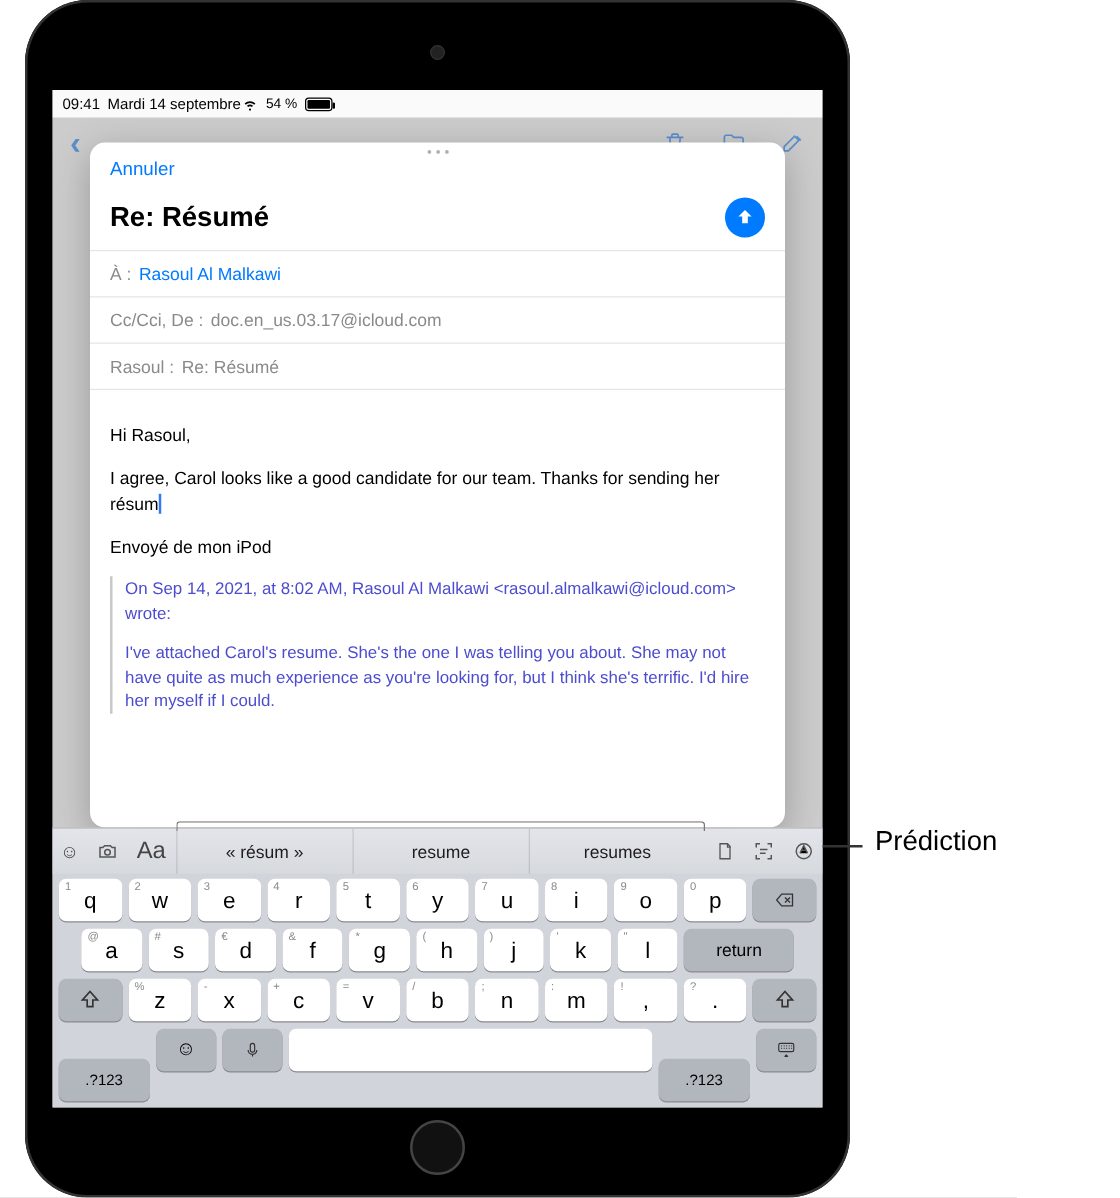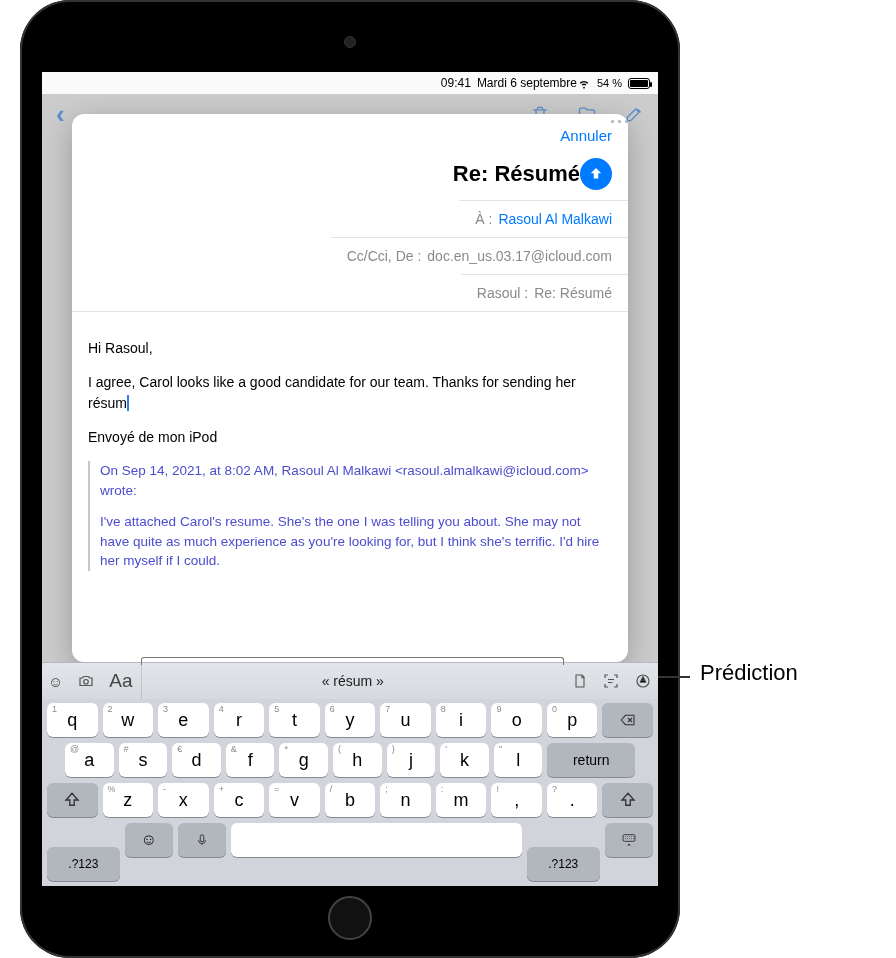--- a/index.html
+++ b/index.html
@@ -51,21 +51,21 @@
     position: relative;
     overflow: hidden;
     font-size: 13px;
     color: #000;
   }
   
   .statusbar {
     height: 22px;
     display: flex;
     align-items: center;
-    justify-content: flex-end;
+    justify-content: flex-start;
     padding: 0 8px;
     font-size: 12px;
     background: rgba(255,255,255,0.9);
     position: relative;
     z-index: 5;
   }
   .statusbar .left, .statusbar .right { display: flex; align-items: center; gap: 6px; }
   .battery { 
     width: 22px; height: 11px; border: 1px solid #000; border-radius: 3px; position: relative;
   }
@@ -99,21 +99,20 @@
     right: 30px;
     top: 42px;
     bottom: 224px;
     background: #fff;
     border-radius: 12px;
     z-index: 3;
     box-shadow: 0 8px 30px rgba(0,0,0,0.25);
     display: flex;
     flex-direction: column;
     overflow: hidden;
-    align-items: flex-end;
   }
   .sheet-dots {
     display:flex; justify-content:center; gap:4px; padding: 6px 0 2px;
   }
   .sheet-dots span { width:3px; height:3px; background:#b0b0b0; border-radius:50%; }
   .sheet-top {
     padding: 2px 16px 8px;
   }
   .cancel { color:#007aff; font-size:15px; }
   .title-row {
@@ -242,21 +241,21 @@
 <body>
 
 <div class="ipad-frame">
   <div class="camera"></div>
   <div class="home-btn"></div>
   <div class="screen">
 
     <div class="statusbar">
       <div class="left">
         <span>09:41</span>
-        <span>Mardi 6 septembre</span>
+        <span>Mardi 14 septembre</span>
       </div>
       <div class="right">
         <span class="icon">
           <svg class="wifi" viewBox="0 0 24 24">
               <path fill="#000" d="M12 18.5a1.5 1.5 0 100 3 1.5 1.5 0 000-3zm-4.2-3.7l1.6 1.6a4 4 0 015.2 0l1.6-1.6a6.3 6.3 0 00-8.4 0zM4.6 11.6l1.6 1.6a8.6 8.6 0 0111.6 0l1.6-1.6a10.9 10.9 0 00-14.8 0z"></path>
             </svg>
         </span>
         <span style="font-size:11px">54 %</span>
         <span class="battery"></span>
       </div>
@@ -332,20 +331,22 @@
           <span class="icon small-icon">
             <svg width="18" height="18" viewBox="0 0 24 24">
                 <path fill="none" stroke="#555" stroke-width="1.6" d="M4 8h3l2-2h6l2 2h3v10H4zM12 16a3 3 0 100-6 3 3 0 000 6z"></path>
               </svg>
           </span>
           <span class="icon small-icon" style="font-size:19px;font-weight:400">Aa</span>
         </div>
         <div class="predictions">
           <div class="pred-bracket"></div>
           <div class="pred">« résum »</div>
+          <div class="pred">resume</div>
+          <div class="pred">resumes</div>
         </div>
         <div class="predict-right">
           <span class="icon small-icon">
             <svg width="16" height="18" viewBox="0 0 24 24">
                 <path fill="none" stroke="#555" stroke-width="1.6" d="M6 3h9l3 3v15H6zM15 3v4h4"></path>
               </svg>
           </span>
           <span class="icon small-icon">
             <svg width="18" height="18" viewBox="0 0 24 24">
                 <path fill="none" stroke="#555" stroke-width="1.6" d="M4 8V4h4M20 8V4h-4M4 16v4h4M20 16v4h-4M8 10h8M8 14h6"></path>

